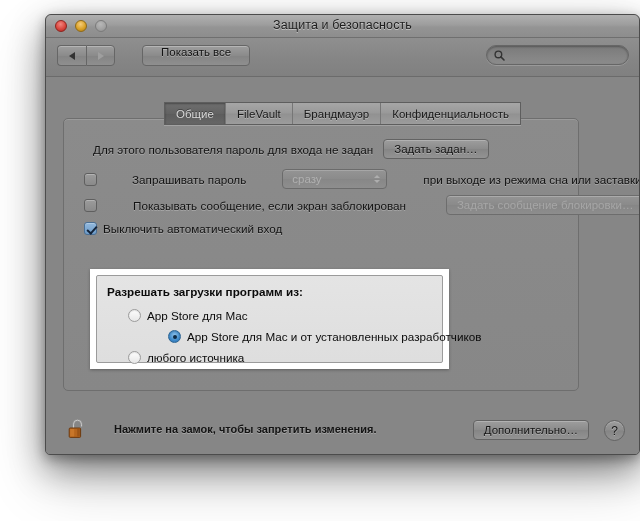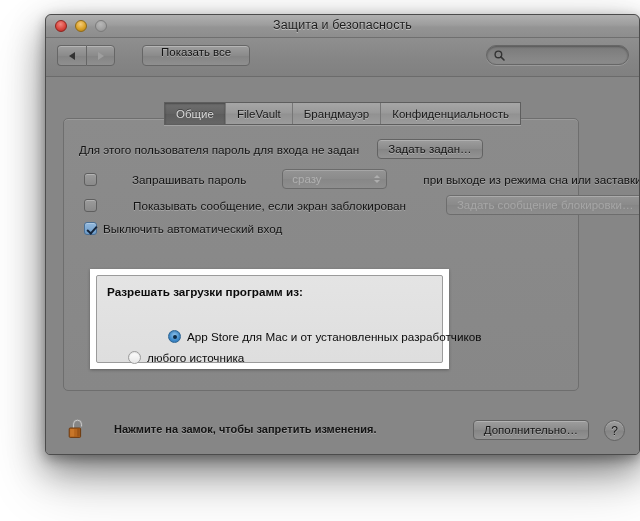--- a/index.html
+++ b/index.html
@@ -456,21 +456,21 @@
           <span>Брандмауэр</span>
         </div>
         <div class="tab">
           <span>Конфиденциальность</span>
         </div>
       </div>
     </div>
 
     <div id="pane">
 
-      <div class="row" style="left:15px; top:20px;gap:8px;">
+      <div class="row" style="left:29px; top:20px;">
         <span class="lbl">Для этого пользователя пароль для входа не задан</span>
         <div class="pushbtn" style="margin-left:10px;">
           <span>Задать задан…</span>
         </div>
       </div>
 
       <div class="row" style="left:20px; top:50px;gap:29px;">
         <span class="cbox"></span>
         <span class="lbl">Запрашивать пароль</span>
         <div class="popup">
@@ -493,20 +493,24 @@
 
       <div class="row" style="left:20px; top:103px;">
         <span class="cbox checked"></span>
         <span class="lbl">Выключить автоматический вход</span>
       </div>
 
       <div id="dl-highlight">
         <div id="dl-box">
           <div id="dl-title">Разрешать загрузки программ из:</div>
 
+          <div class="radio-row" style="top:33px;">
+            <span class="radio"></span>
+            <span class="radio-lbl">App Store для Mac</span>
+          </div>
 
           <div class="radio-row" style="top:54px;padding-left:40px;">
             <span class="radio sel"></span>
             <span class="radio-lbl">App Store для Mac и от установленных разработчиков</span>
           </div>
 
           <div class="radio-row" style="top:75px;">
             <span class="radio"></span>
             <span class="radio-lbl">любого источника</span>
           </div>

